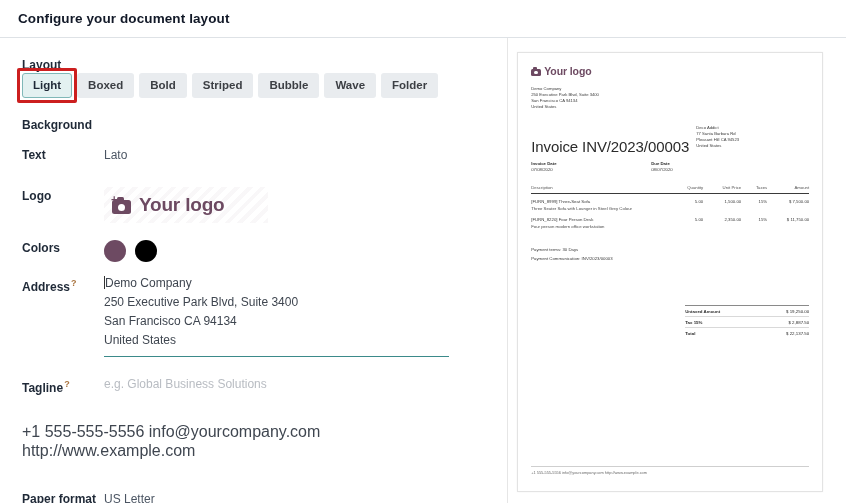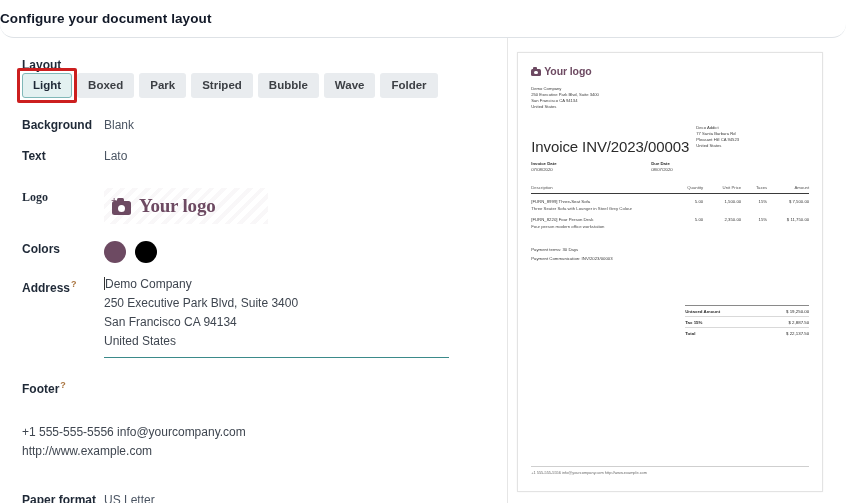--- a/index.html
+++ b/index.html
@@ -9,24 +9,23 @@
     background: #ffffff;
     color: #374151;
     overflow: hidden;
   }
 
   
   .dialog-header {
     height: 38px;
     display: flex;
     align-items: center;
-    padding: 0 0;
+    padding: 0 18px;
     border-bottom: 1px solid #dee2e6;
     background: #ffffff;
-    border-radius: 14px;
   }
   .dialog-title {
     font-size: 13.5px;
     font-weight: bold;
     color: #111827;
     letter-spacing: 0.1px;
   }
 
   
   .dialog-body {
@@ -96,21 +95,21 @@
     left: -5px; top: -5px; right: -5px; bottom: -5px;
     border: 3px solid #cc1f1f;
     border-radius: 2px;
     pointer-events: none;
   }
 
   .row-bg { margin-bottom: 13px; }
   .row-text { margin-bottom: 23px; }
 
   
-  .row-logo { margin-bottom: 12px; min-height: 40px; font-family: Liberation Serif, serif; }
+  .row-logo { margin-bottom: 12px; min-height: 40px; }
   .logo-block {
     display: flex;
     align-items: center;
     gap: 7px;
     padding-left: 8px;
     background: repeating-linear-gradient(
         -45deg,
         rgba(113,75,103,0.045) 0 4px,
         rgba(255,255,255,0) 4px 9px);
     width: 164px;
@@ -174,21 +173,21 @@
   
   .row-tagline { margin-top: 18px; margin-bottom: 26px; }
   .tag-ph {
     font-size: 12px;
     color: #b8bcc2;
     line-height: 18px;
   }
 
   
   .row-footer { margin-bottom: 30px; }
-  .foot-line { font-size: 12px; color: #3f4650; line-height: 19px; }
+  .foot-line { font-size: 16px; color: #3f4650; line-height: 19px; }
 
   
   .row-paper { margin-bottom: 0; }
 
   
   .preview-col {
     width: 338px;
     padding: 14px 14px 0 0;
     display: flex;
     justify-content: center;
@@ -300,32 +299,31 @@
 
     <div class="frow row-layout">
       <div class="flabel">Layout</div>
       <div class="fval">
         <div class="pillbar">
           <span class="pill-wrap">
             <button class="pill selected">Light</button>
             <span class="annot-box"></span>
           </span>
           <button class="pill">Boxed</button>
-          <button class="pill">Park</button>
+          <button class="pill">Bold</button>
           <button class="pill">Striped</button>
           <button class="pill">Bubble</button>
           <button class="pill">Wave</button>
           <button class="pill">Folder</button>
         </div>
       </div>
     </div>
 
     <div class="frow row-bg">
       <div class="flabel">Background</div>
-      <div class="fval">Blank</div>
     </div>
 
     <div class="frow row-text">
       <div class="flabel">Text</div>
       <div class="fval">Lato</div>
     </div>
 
     <div class="frow row-logo">
       <div class="flabel">Logo</div>
       <div class="fval">
@@ -360,21 +358,24 @@
           <div class="addr-line first"><span class="caret"></span><span>Demo Company</span></div>
           <div class="addr-line">250 Executive Park Blvd, Suite 3400</div>
           <div class="addr-line">San Francisco CA 94134</div>
           <div class="addr-line">United States</div>
         </div>
       </div>
     </div>
 
     <div class="frow row-tagline">
       <div class="flabel">
-        <span>Footer</span><span class="qmark">?</span>
+        <span>Tagline</span><span class="qmark">?</span>
+      </div>
+      <div class="fval">
+        <div class="tag-ph">e.g. Global Business Solutions</div>
       </div>
     </div>
 
     <div class="frow row-footer">
       <div class="fval">
         <div class="foot-line">+1 555-555-5556 info@yourcompany.com</div>
         <div class="foot-line">http://www.example.com</div>
       </div>
     </div>
 

